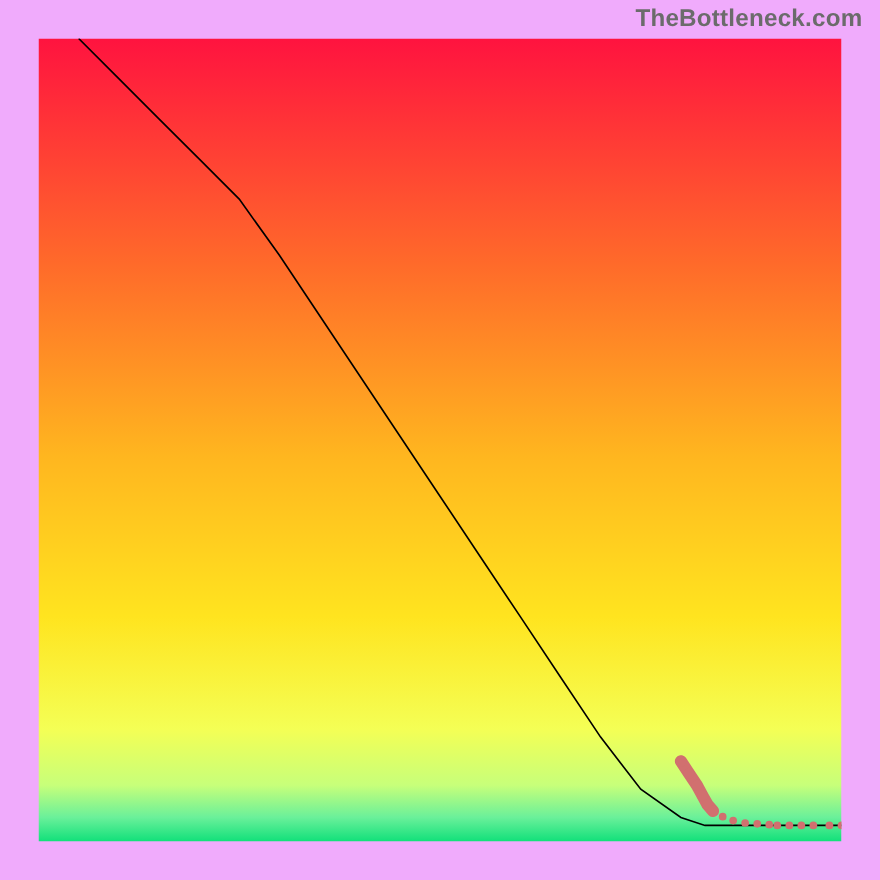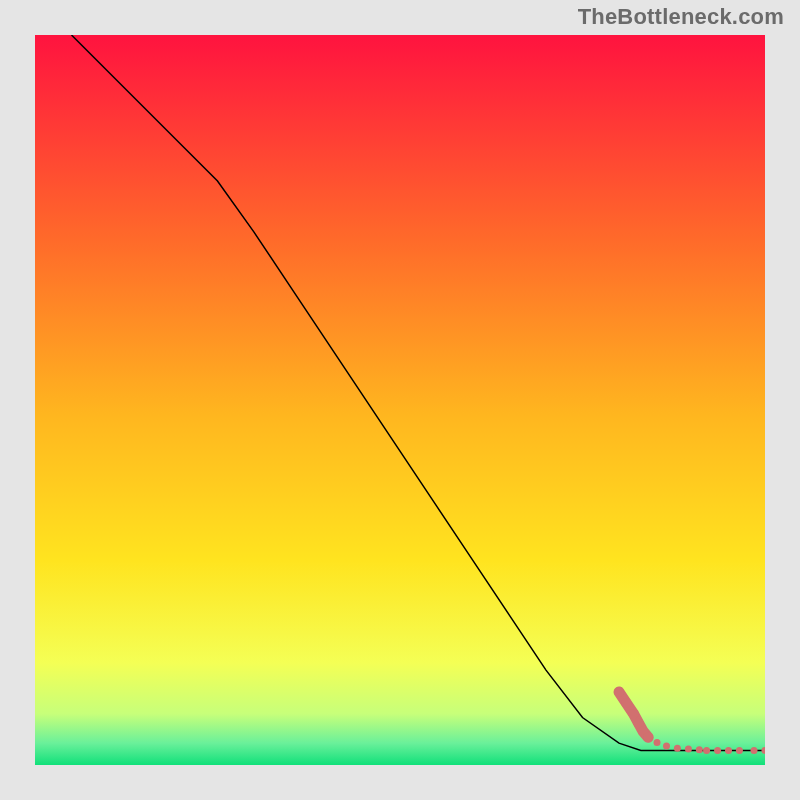--- a/index.html
+++ b/index.html
@@ -8,21 +8,21 @@
     width: 800px;
     height: 800px;
     background: #000;
     overflow: hidden;
     font-family: Arial, Helvetica, sans-serif;
   }
   .stage {
     position: relative;
     width: 800px;
     height: 800px;
-    background: #e5e5e5;
+    background: #f0abfc;
   }
   .watermark {
     position: absolute;
     top: 4px;
     right: 16px;
     font-size: 22px;
     font-weight: 600;
     color: #6b6b6b;
     letter-spacing: 0.2px;
     user-select: none;

